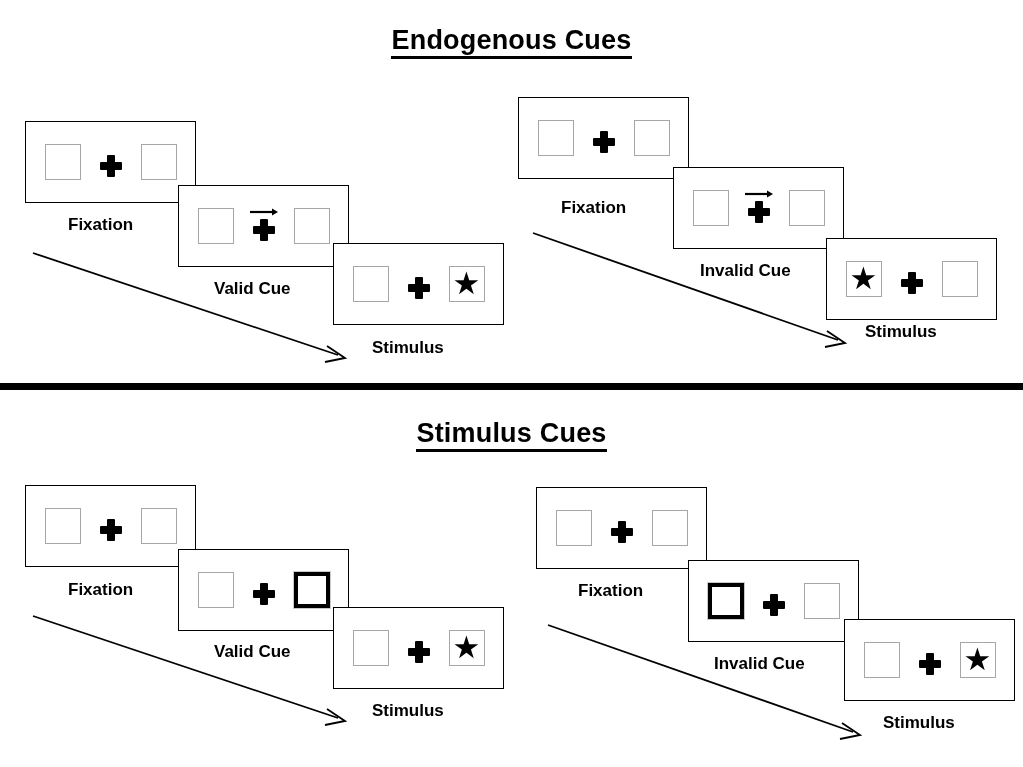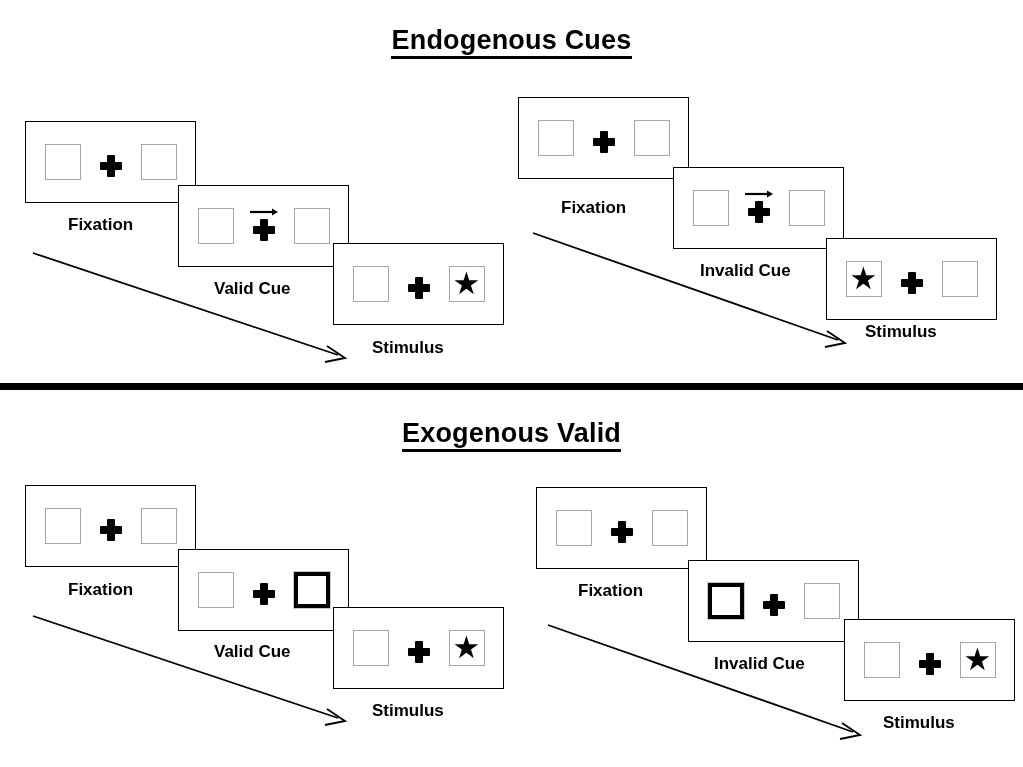--- a/index.html
+++ b/index.html
@@ -240,21 +240,21 @@
 <div class="caption" style="left:865px; top:322px;">Stimulus</div>
 
 <svg class="time-arrow" style="left:525px; top:225px; width:330px; height:130px;" viewBox="0 0 330 130">
   <line x1="8" y1="8" x2="313" y2="115" stroke="#000" stroke-width="1.8"></line>
   <polyline points="302,106 320,118 300,122" fill="none" stroke="#000" stroke-width="1.8"></polyline>
 </svg>
 
 <div class="divider" style="top:383px;"></div>
 
 <div class="section-title" style="top:418px;">
-  <span>Exogenous Valid</span>
+  <span>Stimulus Cues</span>
 </div>
 
 <div class="panel" style="left:25px; top:485px; width:171px; height:82px;">
   <div class="panel-inner">
     <div class="tbox"></div>
     <div class="plus-wrap">
       <div class="plus"></div>
     </div>
     <div class="tbox"></div>
   </div>

